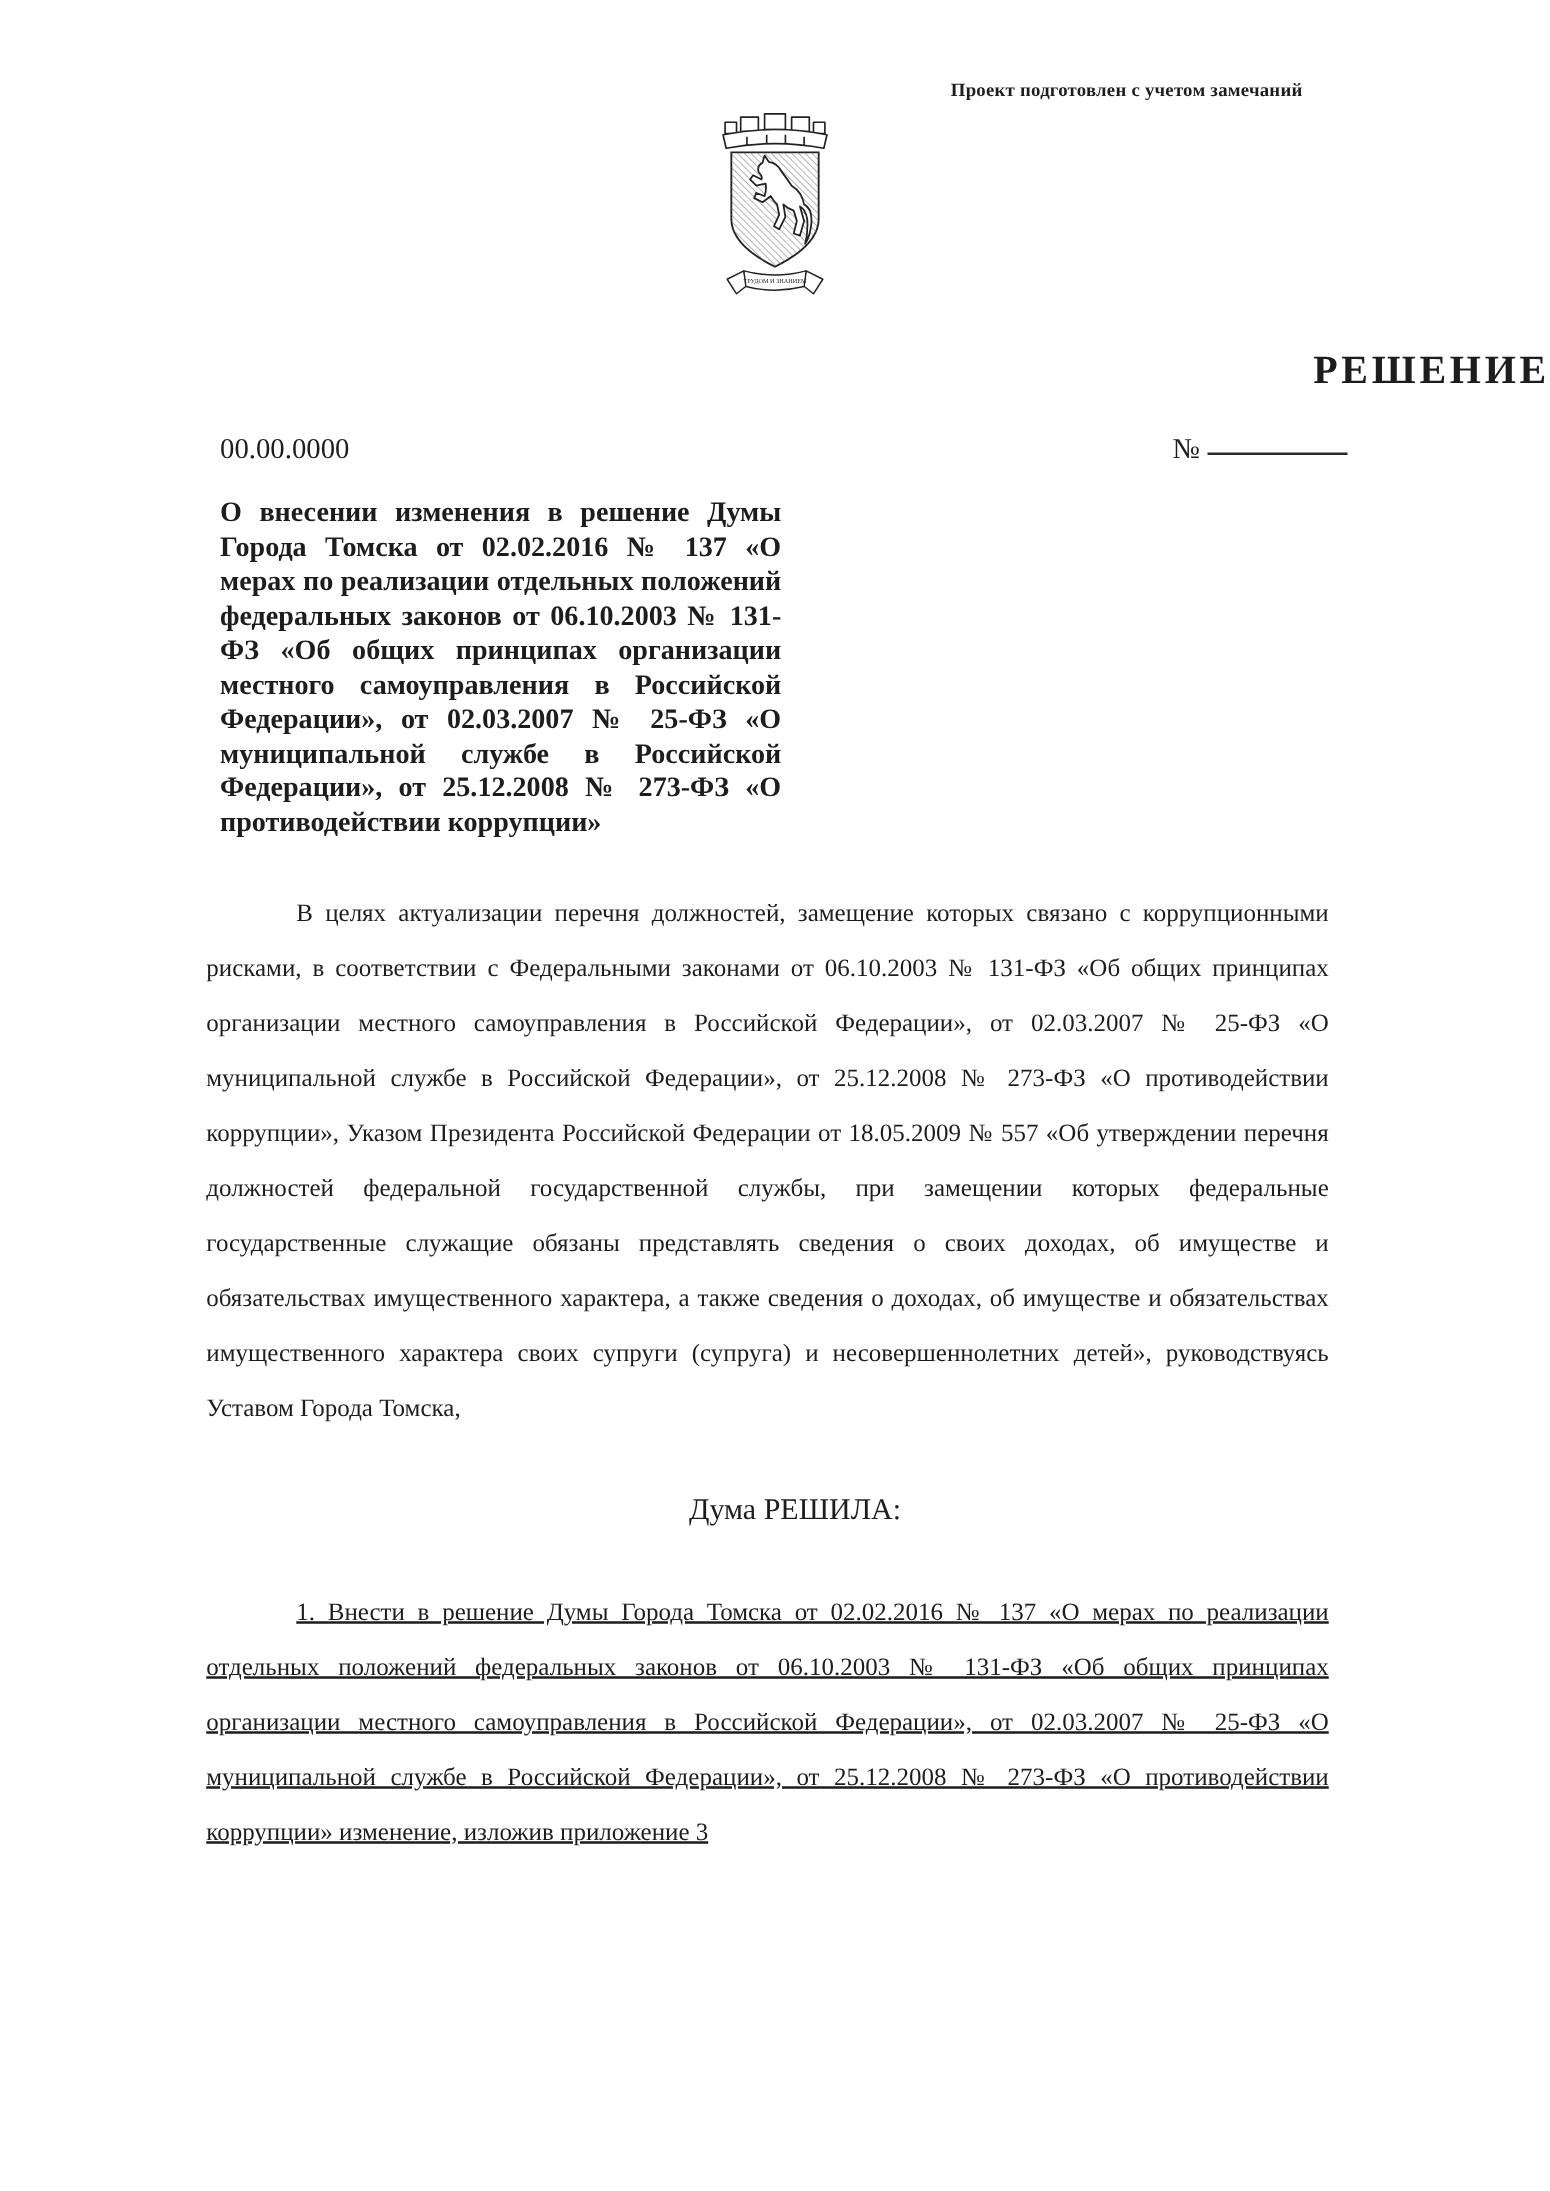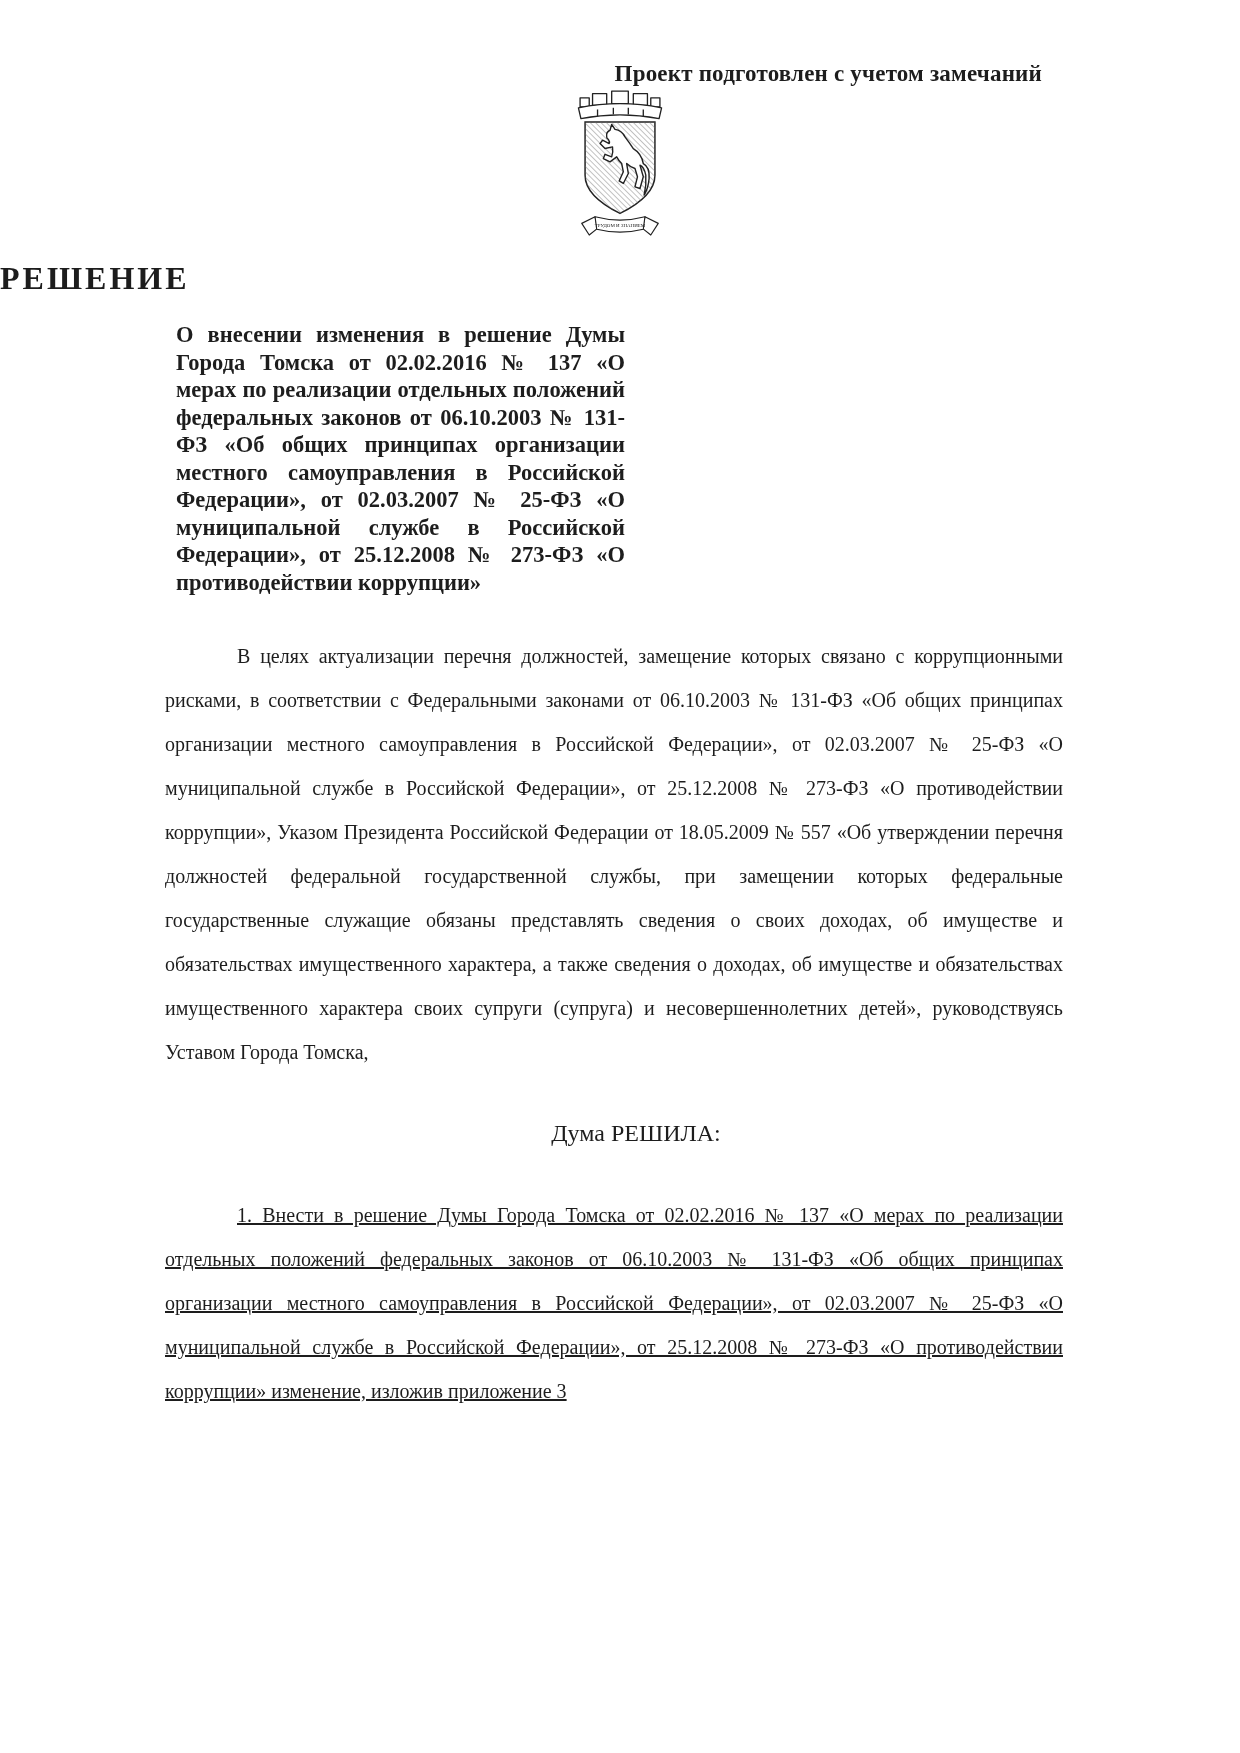--- a/index.html
+++ b/index.html
@@ -11,39 +11,39 @@
     background: #ffffff;
     color: #1d1d1d;
     font-family: "Liberation Serif", "DejaVu Serif", serif;
     overflow: hidden;
   }
   .header-note {
     padding-top: 58px;
     margin-right: 198px;
     text-align: right;
     font-weight: bold;
-    font-size: 23px;
+    font-size: 15px;
     line-height: 31px;
     letter-spacing: 0.2px;
   }
   .coat {
     width: 100px;
     margin: -2px auto 0 auto;
     text-align: center;
   }
   .org-title {
     margin-top: 6px;
     text-align: center;
     font-weight: bold;
     font-size: 33px;
     letter-spacing: 1px;
   }
   .doc-type {
-    margin-top: 6px;
-    text-align: left;
+    margin-top: 22px;
+    text-align: right;
     font-weight: bold;
     font-size: 32px;
     letter-spacing: 3px;
   }
   .meta-row {
     display: flex;
     justify-content: space-between;
     align-items: flex-end;
     margin: 32px 162px 0 176px;
     font-size: 23px;
@@ -134,20 +134,26 @@
         <path d="M30 156 L14 164 L23 178 L33 170 Z"></path>
         <path d="M90 156 L106 164 L97 178 L87 170 Z"></path>
         <path d="M30 156 Q60 164 90 156 L88 171 Q60 178 32 171 Z"></path>
       </g>
       <text x="60" y="168" font-size="6" text-anchor="middle" fill="#222222" stroke="none">ТРУДОМ И ЗНАНИЕМ</text>
     </svg>
   </div>
 
   <div class="doc-type">РЕШЕНИЕ</div>
 
+  <div class="meta-row">
+    <span class="date-cell">00.00.0000</span>
+    <span class="number-cell">
+      <span>№</span><span class="blank-line"></span>
+    </span>
+  </div>
 
   <div class="subject">О внесении изменения в решение Думы Города Томска от 02.02.2016 № 137 «О мерах по реализации отдельных положений федеральных законов от 06.10.2003 № 131-ФЗ «Об общих принципах организации местного самоуправления в Российской Федерации», от 02.03.2007 № 25-ФЗ «О муниципальной службе в Российской Федерации», от 25.12.2008 № 273-ФЗ «О противодействии коррупции»</div>
 
   <p class="body-par">В целях актуализации перечня должностей, замещение которых связано с коррупционными рисками, в соответствии с Федеральными законами от 06.10.2003 № 131-ФЗ «Об общих принципах организации местного самоуправления в Российской Федерации», от 02.03.2007 № 25-ФЗ «О муниципальной службе в Российской Федерации», от 25.12.2008 № 273-ФЗ «О противодействии коррупции», Указом Президента Российской Федерации от 18.05.2009 № 557 «Об утверждении перечня должностей федеральной государственной службы, при замещении которых федеральные государственные служащие обязаны представлять сведения о своих доходах, об имуществе и обязательствах имущественного характера, а также сведения о доходах, об имуществе и обязательствах имущественного характера своих супруги (супруга) и несовершеннолетних детей», руководствуясь Уставом Города Томска,</p>
 
   <div class="resolved">Дума РЕШИЛА:</div>
 
   <p class="body-par item-par">1. Внести в решение Думы Города Томска от 02.02.2016 № 137 «О мерах по реализации отдельных положений федеральных законов от 06.10.2003 № 131-ФЗ «Об общих принципах организации местного самоуправления в Российской Федерации», от 02.03.2007 № 25-ФЗ «О муниципальной службе в Российской Федерации», от 25.12.2008 № 273-ФЗ «О противодействии коррупции» изменение, изложив приложение 3</p>
 
 </div>

